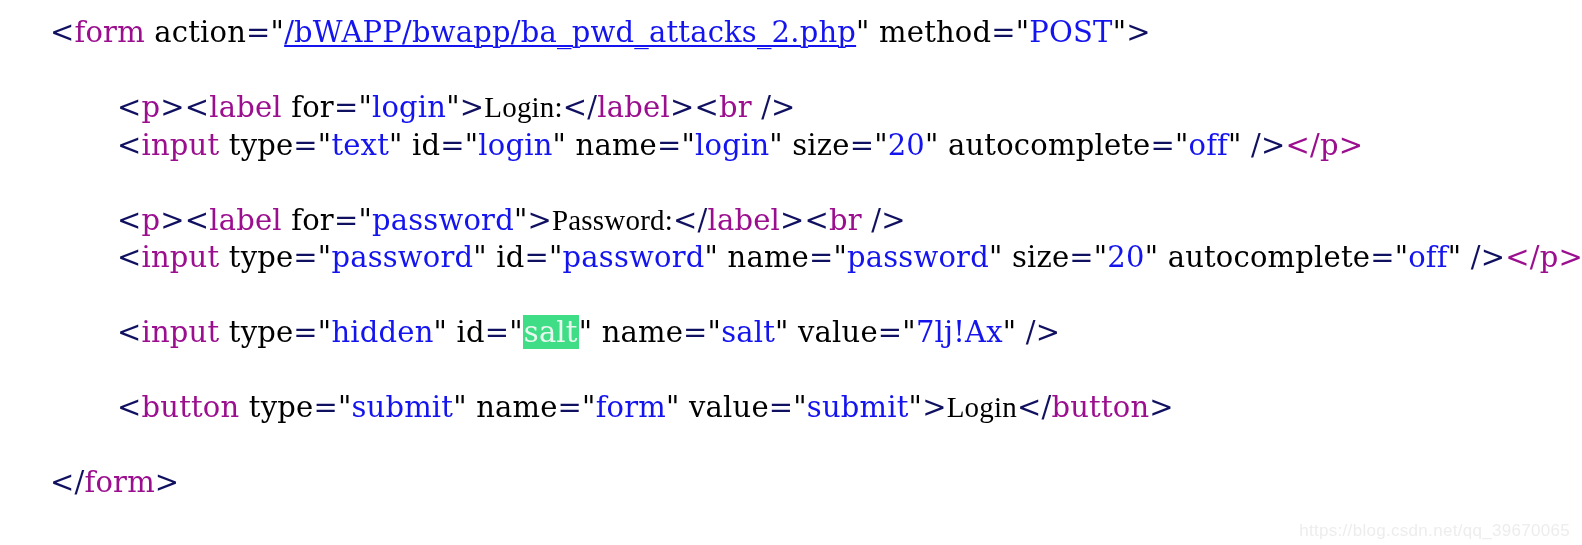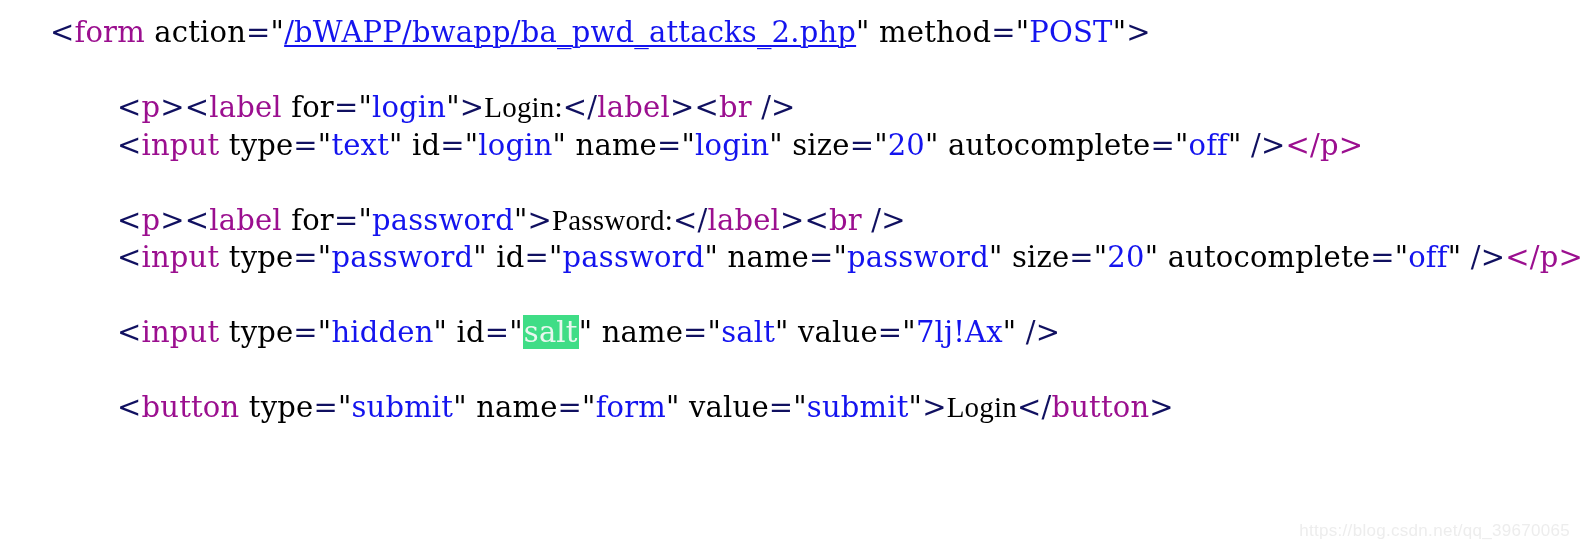--- a/index.html
+++ b/index.html
@@ -92,15 +92,16 @@
   <div class="code-line blank"></div>
 
   <div class="code-line indent-1"><span class="tok-punct">&lt;</span><span class="tok-tag">input</span><span> </span><span class="tok-attr">type</span><span class="tok-punct">=</span><span class="tok-quote">"</span><span class="tok-value">hidden</span><span class="tok-quote">"</span><span> </span><span class="tok-attr">id</span><span class="tok-punct">=</span><span class="tok-quote">"</span><span class="tok-highlight">salt</span><span class="tok-quote">"</span><span> </span><span class="tok-attr">name</span><span class="tok-punct">=</span><span class="tok-quote">"</span><span class="tok-value">salt</span><span class="tok-quote">"</span><span> </span><span class="tok-attr">value</span><span class="tok-punct">=</span><span class="tok-quote">"</span><span class="tok-value">7lj!Ax</span><span class="tok-quote">"</span><span> </span><span class="tok-punct">/&gt;</span></div>
 
   <div class="code-line blank"></div>
 
   <div class="code-line indent-1"><span class="tok-punct">&lt;</span><span class="tok-tag">button</span><span> </span><span class="tok-attr">type</span><span class="tok-punct">=</span><span class="tok-quote">"</span><span class="tok-value">submit</span><span class="tok-quote">"</span><span> </span><span class="tok-attr">name</span><span class="tok-punct">=</span><span class="tok-quote">"</span><span class="tok-value">form</span><span class="tok-quote">"</span><span> </span><span class="tok-attr">value</span><span class="tok-punct">=</span><span class="tok-quote">"</span><span class="tok-value">submit</span><span class="tok-quote">"</span><span class="tok-punct">&gt;</span><span class="tok-text">Login</span><span class="tok-punct">&lt;/</span><span class="tok-tag">button</span><span class="tok-punct">&gt;</span></div>
 
   <div class="code-line blank"></div>
 
+  <div class="code-line indent-0"><span class="tok-punct">&lt;/</span><span class="tok-tag">form</span><span class="tok-punct">&gt;</span></div>
 
   <div id="watermark">https://blog.csdn.net/qq_39670065</div>
 </div>
 
 </body></html>

